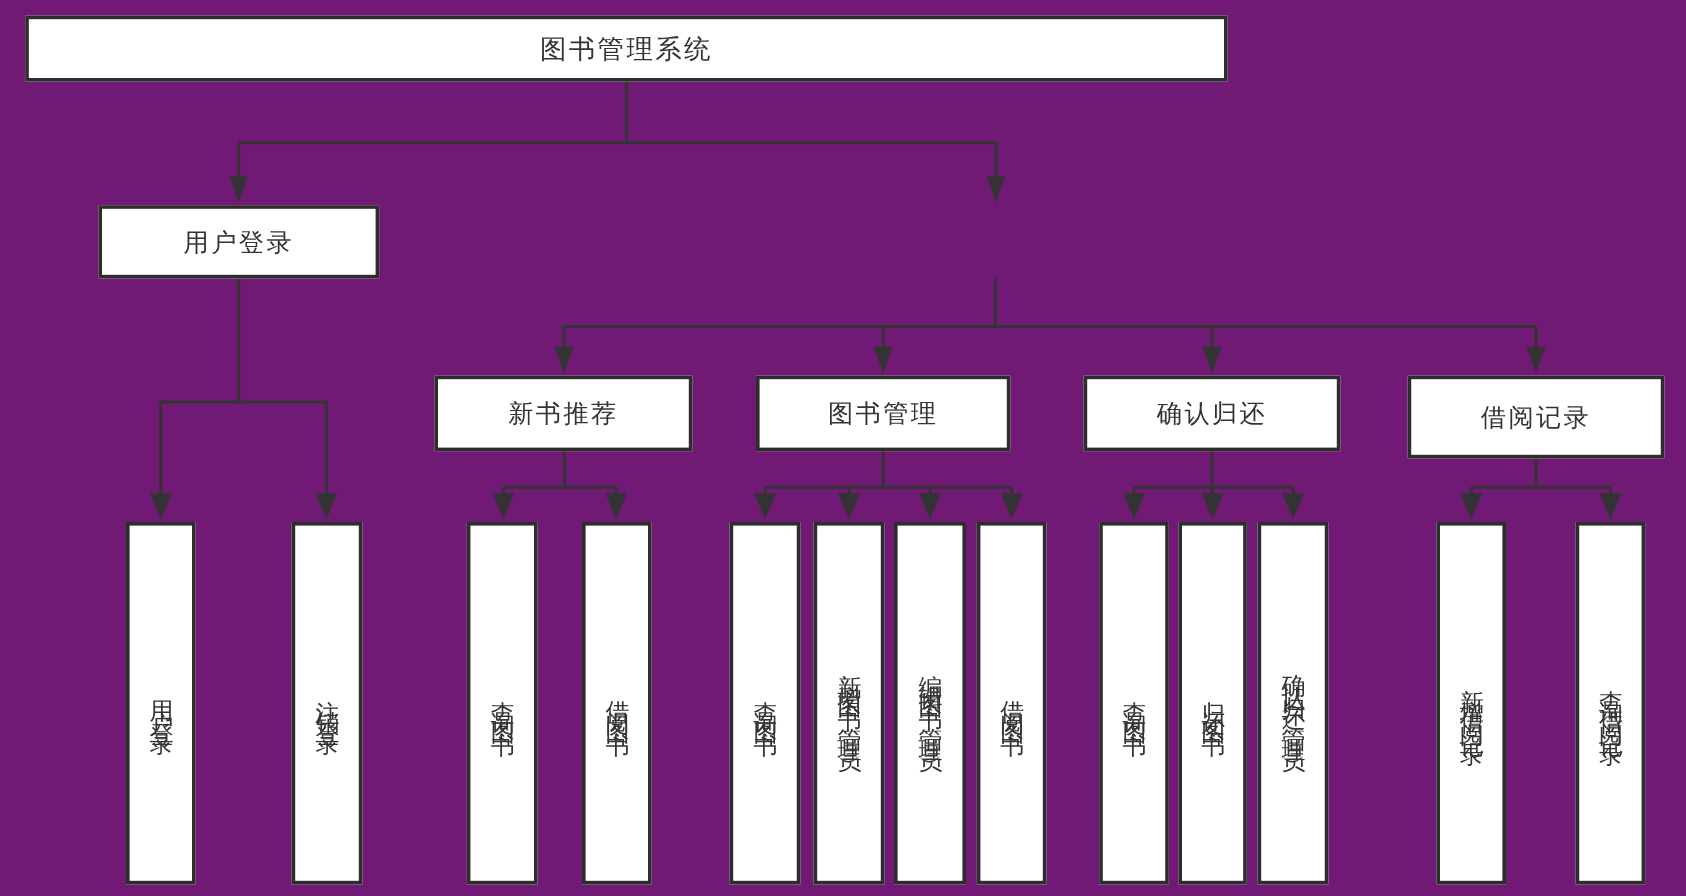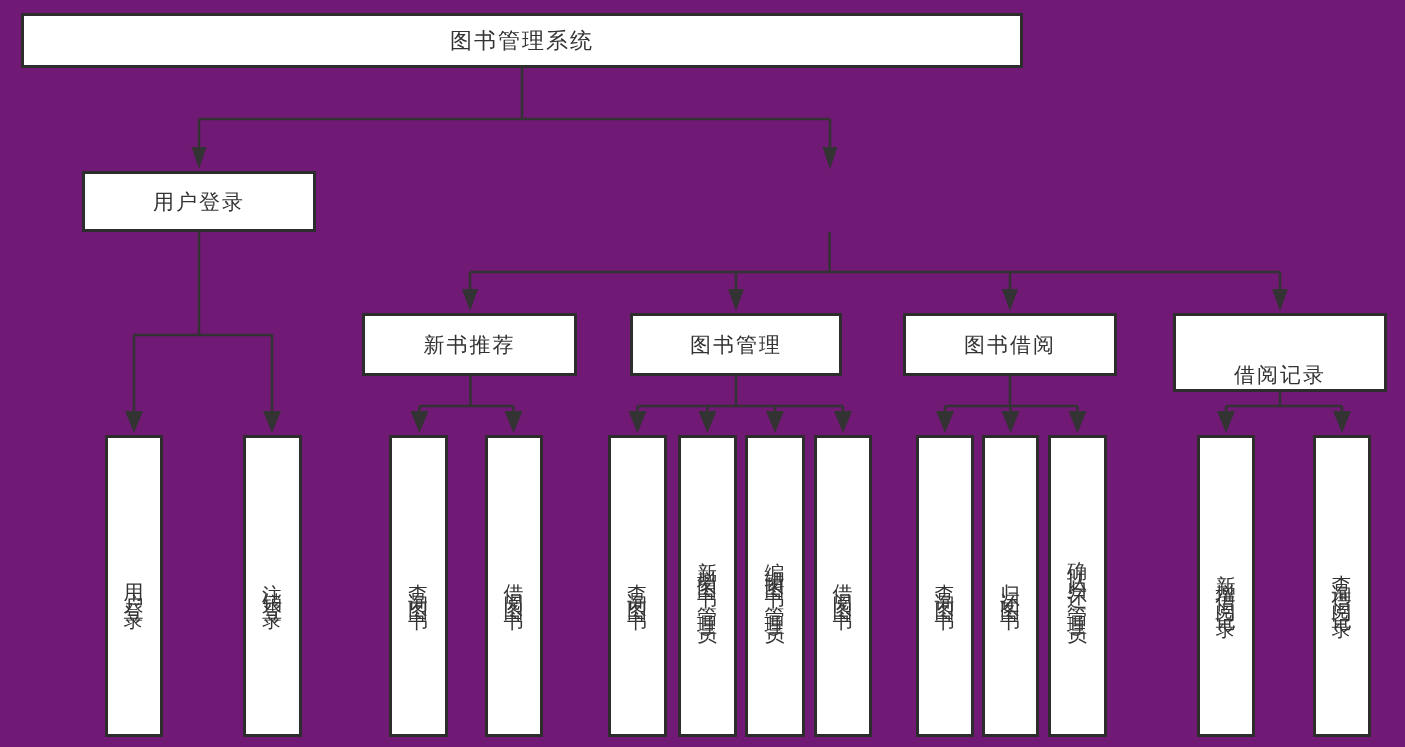--- a/index.html
+++ b/index.html
@@ -86,23 +86,23 @@
     <span>用户登录</span>
   </div>
 
   <div class="node hnode" style="left:362px;top:313px;width:215px;height:63px;">
     <span>新书推荐</span>
   </div>
   <div class="node hnode" style="left:630px;top:313px;width:212px;height:63px;">
     <span>图书管理</span>
   </div>
   <div class="node hnode" style="left:903px;top:313px;width:214px;height:63px;">
-    <span>图书借阅</span>
+    <span>确认归还</span>
   </div>
-  <div class="node hnode" style="left:1173px;top:313px;width:214px;height:79px;align-items:flex-end;">
+  <div class="node hnode" style="left:1173px;top:313px;width:214px;height:69px;">
     <span>借阅记录</span>
   </div>
 
   <div class="node vnode" style="left:105px;top:435px;width:58px;height:302px;">
     <span class="vtext">用户登录</span>
   </div>
   <div class="node vnode" style="left:243px;top:435px;width:59px;height:302px;">
     <span class="vtext">注销登录</span>
   </div>
 

